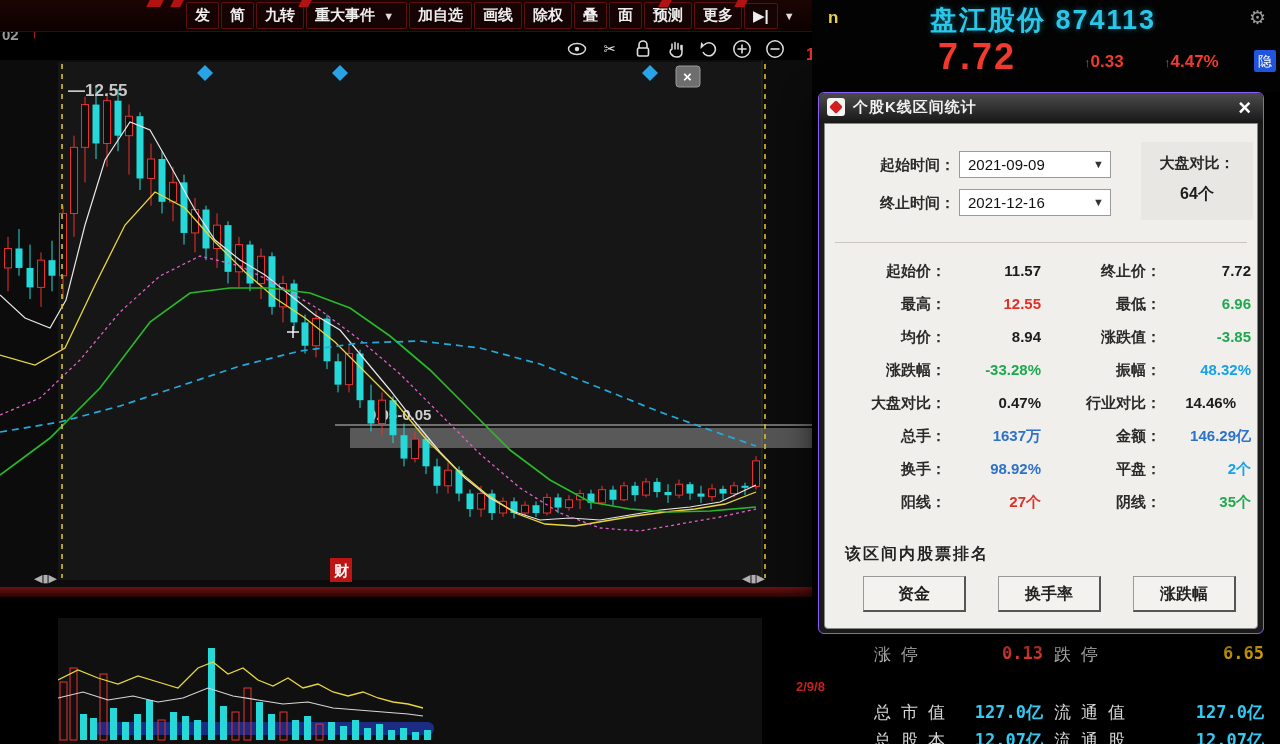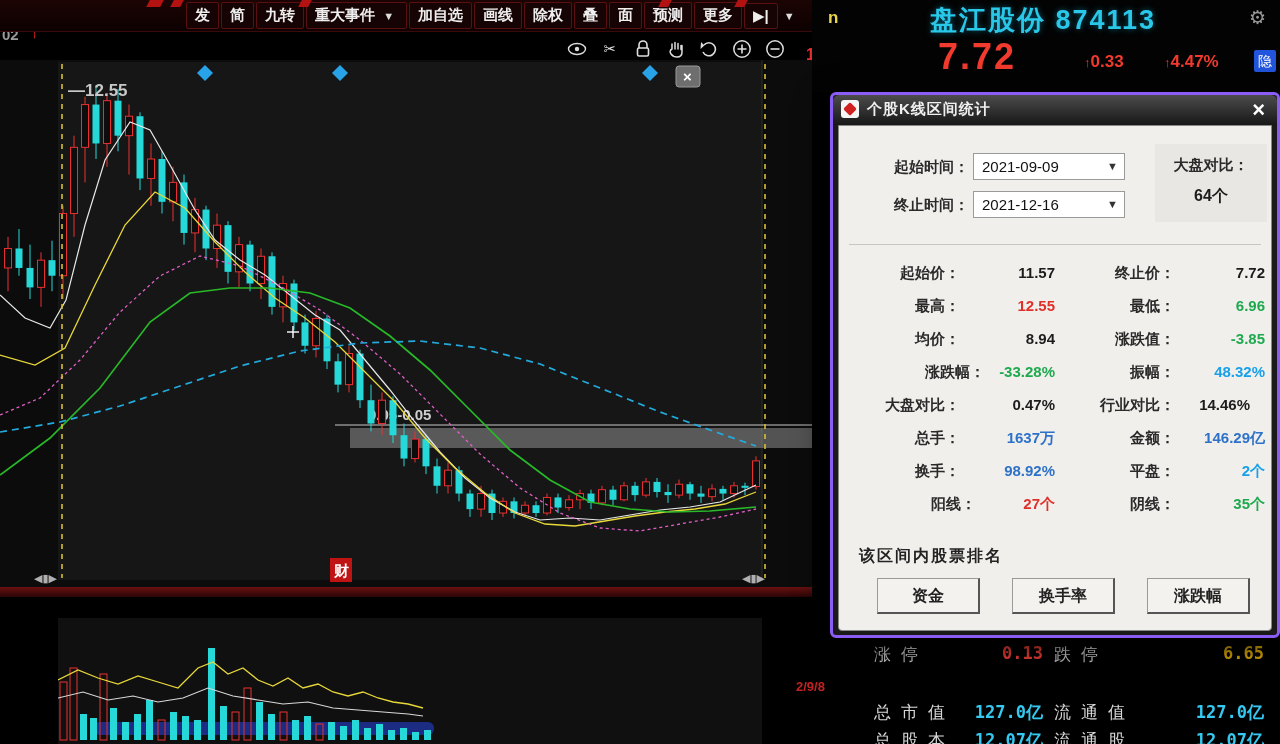--- a/index.html
+++ b/index.html
@@ -41,22 +41,22 @@
     font-size:14px;text-align:center;line-height:22px;border-radius:2px;}
   .uar{font-size:13px;}
 
   #quote{left:818px;top:612px;width:450px;height:132px;z-index:2;}
   .qrow{position:absolute;left:0;width:450px;height:27px;}
   .qlab{position:absolute;color:#d6d6d6;font-size:17px;letter-spacing:10px;white-space:nowrap;}
   .qval{position:absolute;font-size:17px;font-weight:bold;text-align:right;font-family:"DejaVu Sans Mono","Liberation Mono",monospace;}
   .v-red{color:#ff4438;} .v-green{color:#eab308;} .v-cyan{color:#35c8f0;}
 
   
-  #dlg{left:818px;top:92px;width:444px;height:540px;z-index:10;background:#1a1a1a;border:3px solid #8b5cf6;
-    border-radius:6px;box-shadow:0 10px 34px rgba(0,0,0,.85);margin-left:12px;}
+  #dlg{left:818px;top:92px;width:444px;height:540px;z-index:10;background:#1a1a1a;border:1px solid #8b5cf6;
+    border-radius:6px;box-shadow:0 10px 34px rgba(0,0,0,.85);}
   #dlg-title{position:absolute;left:0;top:0;width:100%;height:30px;background:linear-gradient(#4c4c4c,#171717);
     border-radius:6px 6px 0 0;}
   #dlg-title .dicon{position:absolute;left:8px;top:5px;width:18px;height:18px;background:#f5f5f5;border-radius:3px;}
   #dlg-title .dicon::after{content:"";position:absolute;left:3px;top:3px;width:12px;height:12px;background:#d02020;border-radius:2px;transform:rotate(45deg) scale(.8);}
   #dlg-title .dtext{position:absolute;left:34px;top:5px;color:#f0f0f0;font-size:15px;font-weight:bold;letter-spacing:1px;}
   #dlg-close{position:absolute;right:12px;top:2px;color:#fff;font-size:22px;font-weight:bold;cursor:default;}
   #dlg-body{position:absolute;left:5px;top:30px;width:432px;height:504px;background:#f1efec;border:1px solid #888;border-radius:0 0 4px 4px;}
   .dl-label{position:absolute;color:#2a2a2a;font-size:15px;font-weight:bold;text-align:right;}
   .dsel{position:absolute;height:27px;background:#fff;border:1px solid #9a9a9a;box-sizing:border-box;}
   .dsel .val{position:absolute;left:8px;top:4px;font-size:15px;color:#111;}
@@ -424,21 +424,21 @@
             <span class="sc lab" style="left: 216px; width: 120px;">最低：</span>
             <span class="sc val c-green" style="left: 331px; width: 95px;">6.96</span>
           </div>
           <div class="srow" style="top: 204px;">
             <span class="sc lab" style="left: 1px; width: 120px;">均价：</span>
             <span class="sc val c-black" style="left: 121px; width: 95px;">8.94</span>
             <span class="sc lab" style="left: 216px; width: 120px;">涨跌值：</span>
             <span class="sc val c-green" style="left: 331px; width: 95px;">-3.85</span>
           </div>
           <div class="srow" style="top: 237px;">
-            <span class="sc lab" style="left: 1px; width: 120px; padding-left: 25px;">涨跌幅：</span>
+            <span class="sc lab" style="left: 1px; width: 120px;">涨跌幅：</span>
             <span class="sc val c-green" style="left: 121px; width: 95px;">-33.28%</span>
             <span class="sc lab" style="left: 216px; width: 120px;">振幅：</span>
             <span class="sc val c-bblue" style="left: 331px; width: 95px;">48.32%</span>
           </div>
           <div class="srow" style="top: 270px;">
             <span class="sc lab" style="left: 1px; width: 120px;">大盘对比：</span>
             <span class="sc val c-black" style="left: 121px; width: 95px;">0.47%</span>
             <span class="sc lab" style="left: 216px; width: 120px;">行业对比：</span>
             <span class="sc val c-black" style="left: 316px; width: 95px;">14.46%</span>
           </div>
@@ -448,21 +448,21 @@
             <span class="sc lab" style="left: 216px; width: 120px;">金额：</span>
             <span class="sc val c-blue" style="left: 331px; width: 95px;">146.29亿</span>
           </div>
           <div class="srow" style="top: 336px;">
             <span class="sc lab" style="left: 1px; width: 120px;">换手：</span>
             <span class="sc val c-blue" style="left: 121px; width: 95px;">98.92%</span>
             <span class="sc lab" style="left: 216px; width: 120px;">平盘：</span>
             <span class="sc val c-bblue" style="left: 331px; width: 95px;">2个</span>
           </div>
           <div class="srow" style="top: 369px;">
-            <span class="sc lab" style="left: 1px; width: 120px; padding-left: 16px;">阳线：</span>
+            <span class="sc lab" style="left: 1px; width: 120px;">阳线：</span>
             <span class="sc val c-red" style="left: 121px; width: 95px;">27个</span>
             <span class="sc lab" style="left: 216px; width: 120px;">阴线：</span>
             <span class="sc val c-green" style="left: 331px; width: 95px;">35个</span>
           </div>
         </div>
       <span id="rank-label">该区间内股票排名</span>
       <div class="rank-btn" style="left:38px;">资金</div>
       <div class="rank-btn" style="left:173px;">换手率</div>
       <div class="rank-btn" style="left:308px;">涨跌幅</div>
     </div>

